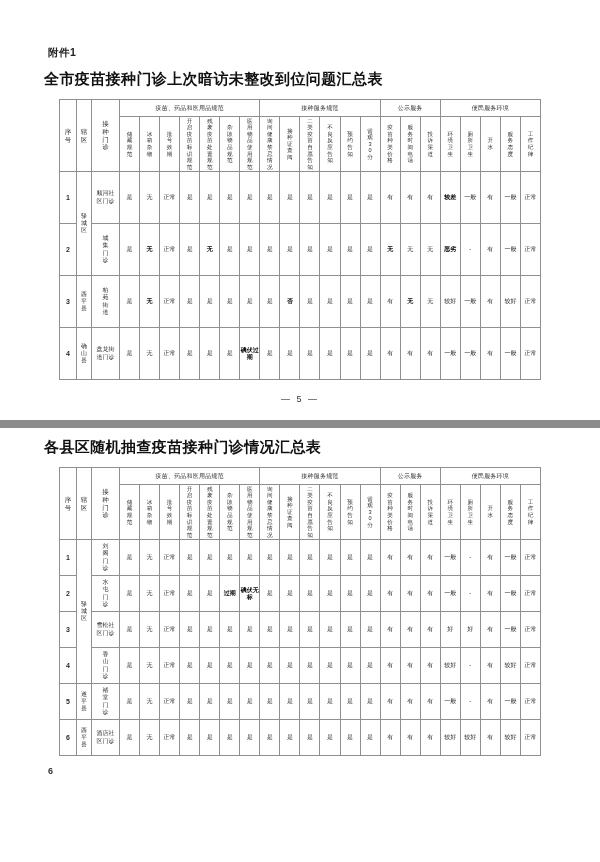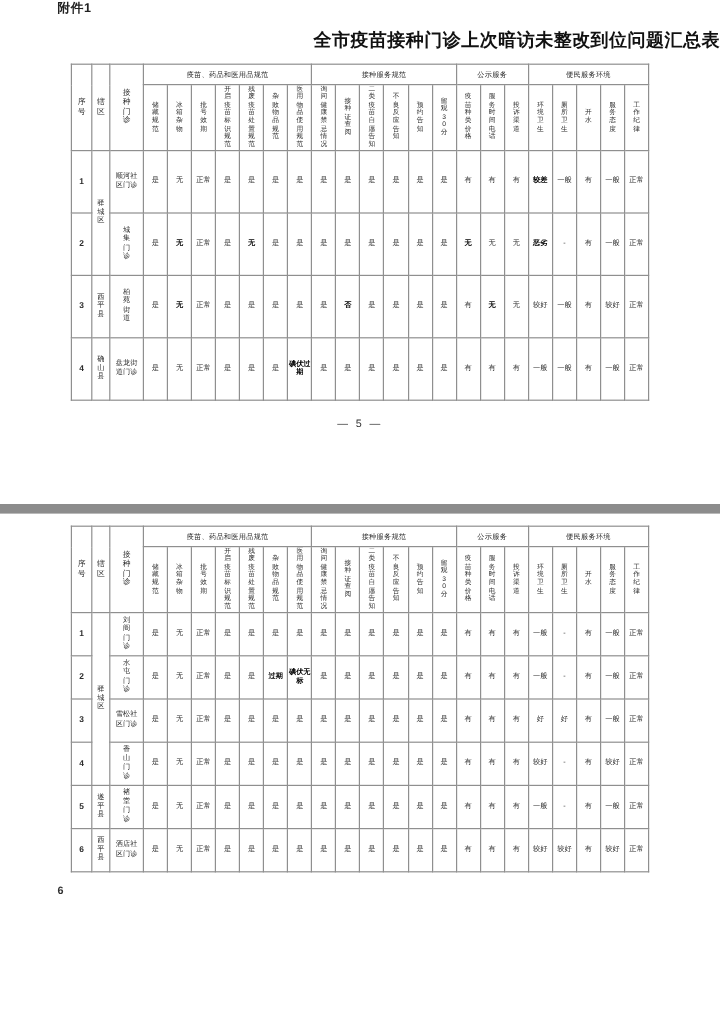--- a/index.html
+++ b/index.html
@@ -26,26 +26,27 @@
     width: 600px;
     height: 8px;
     background: #8c8c8c;
   }
 
   .attach-label {
     font-size: 10.5px;
     font-weight: bold;
     color: #222;
     margin-left: 48px;
+    padding-top: 46px;
     letter-spacing: 0.5px;
   }
   .page-2 .attach-label { padding-top: 45px; }
 
   .doc-title {
-    text-align: right;
+    text-align: left;
     font-size: 15px;
     font-weight: bold;
     color: #111;
     margin-top: 10px;
     letter-spacing: 0.4px;
     font-family: "Liberation Sans", "DejaVu Sans", sans-serif;
     padding-left: 44px;
   }
 
   table.sheet {
@@ -427,20 +428,21 @@
           <td class="cell">正常</td>
         </tr>
       </tbody>
   </table>
   <div class="pagenum-center">—  5  —</div>
 </div>
 
 <div class="divider-bar"></div>
 
 <div class="page page-2">
+  <div class="doc-title">各县区随机抽查疫苗接种门诊情况汇总表</div>
   <table class="sheet t2">
     <thead>
         <tr>
           <th rowspan="2" class="vcol idx" style="width: 17px;">
             <span class="w">序</span>
             <span class="w">号</span>
           </th>
           <th rowspan="2" class="vcol idx" style="width: 15px;">
             <span class="w">辖</span>
             <span class="w">区</span>

